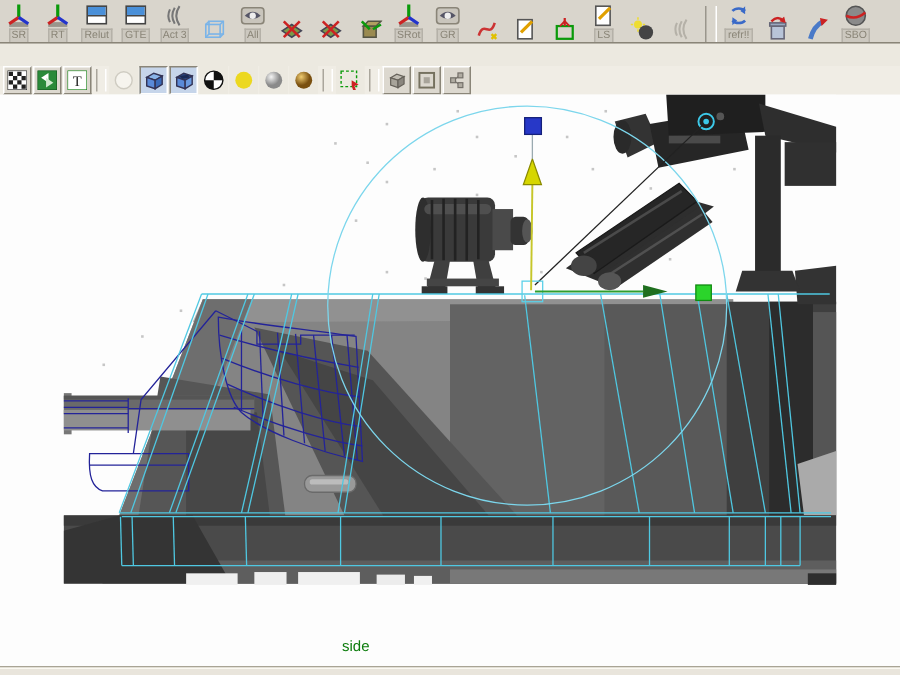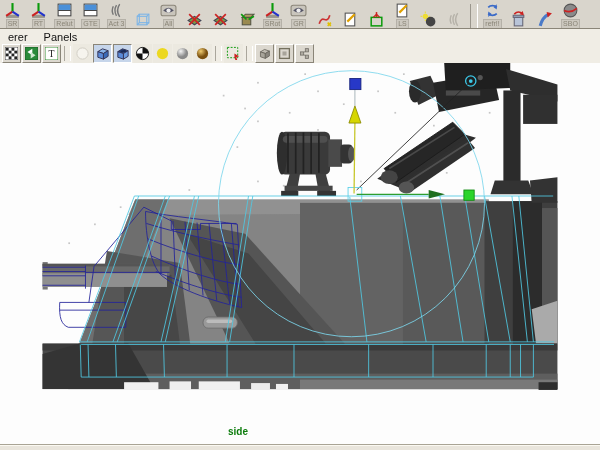--- a/index.html
+++ b/index.html
@@ -34,21 +34,21 @@
   .lbtn.raised{background:#dcd8cf;border:1px solid;border-color:#fff #8a8578 #8a8578 #fff;}
   .lbtn.pressed{background:#c6d5ea;border:1px solid;border-color:#8a8578 #fff #fff #8a8578;}
   .lbtn svg{display:block;}
   .lsep{width:5px;height:15px;border-left:1px solid #aaa69c;
     border-right:1px solid #fff;margin:0 2px;flex:0 0 auto;}
 
   
   .viewport{position:absolute;left:0;top:63px;width:600px;height:381px;
     background:#fdfdfd;cursor:crosshair;}
   .viewport svg{display:block;}
-  .vp-label{position:absolute;left:228px;top:363px;font-size:10px;font-weight:bold;
+  .vp-label{position:absolute;left:228px;top:363px;font-size:10px;font-weight:normal;
     color:#0d7d0d;letter-spacing:0px;}
 
   
   .bottom-strip{position:absolute;left:0;top:444px;width:600px;height:6px;
     background:#e9e5dc;border-top:1px solid #a9a495;box-sizing:border-box;}
   .bottom-strip::before{content:"";display:block;height:1px;background:#fbf9f2;}
 </style>
 </head>
 <body>
 
@@ -235,24 +235,20 @@
       </div>
       <div class="tbtn">
         <div class="ticon"><svg width="17" height="17" viewBox="0 0 16 16">
             <circle cx="8" cy="8" r="6" fill="#8a8a8a" stroke="#555"></circle>
    <path d="M2,8 Q8,11 14,6" stroke="#cc2222" fill="none" stroke-width="1.6"></path>
           </svg></div>
         <div class="tlabel">SBO</div>
       </div>
     </div>
 
-  <div class="menubar" id="menubar">
-      <div class="menu-item">erer</div>
-      <div class="menu-item">Panels</div>
-    </div>
 
   <div class="toolbar-lower" id="toolbar-lower">
       <div class="lbtn raised">
         <span>
           <svg width="13" height="13" viewBox="0 0 16 16">
             <rect x="0" y="0" width="16" height="16" fill="#fff" stroke="#222"></rect>
    <g fill="#222">
               <rect x="1" y="1" width="3.5" height="3.5"></rect>
               <rect x="8" y="1" width="3.5" height="3.5"></rect>
    <rect x="4.5" y="4.5" width="3.5" height="3.5"></rect>

